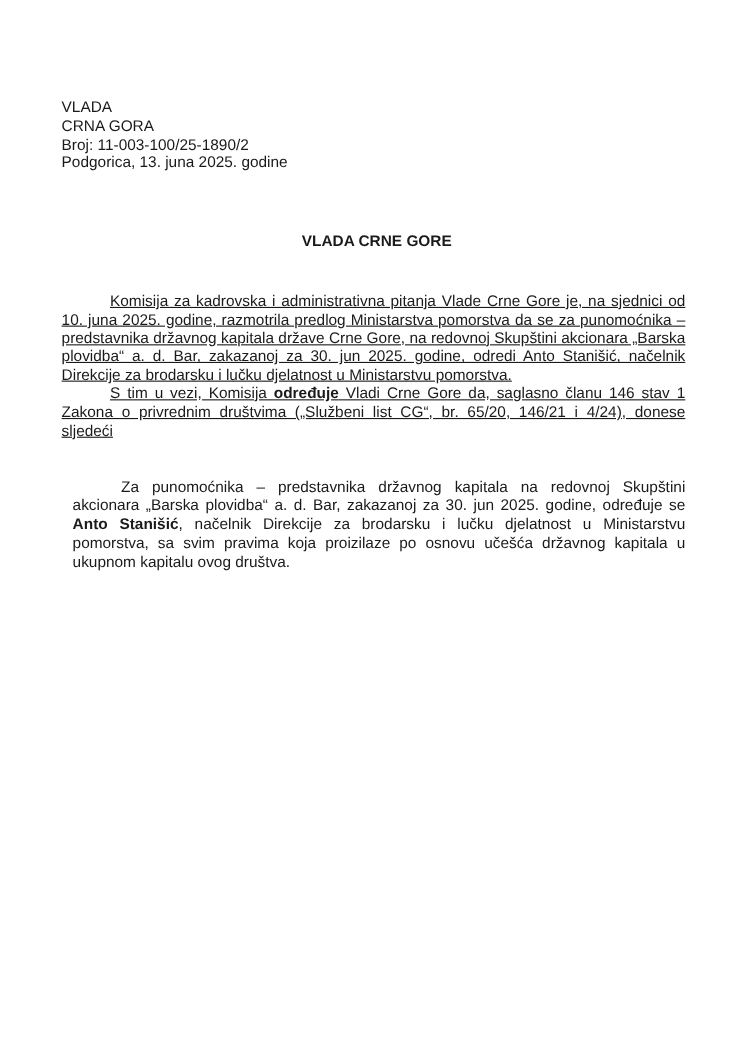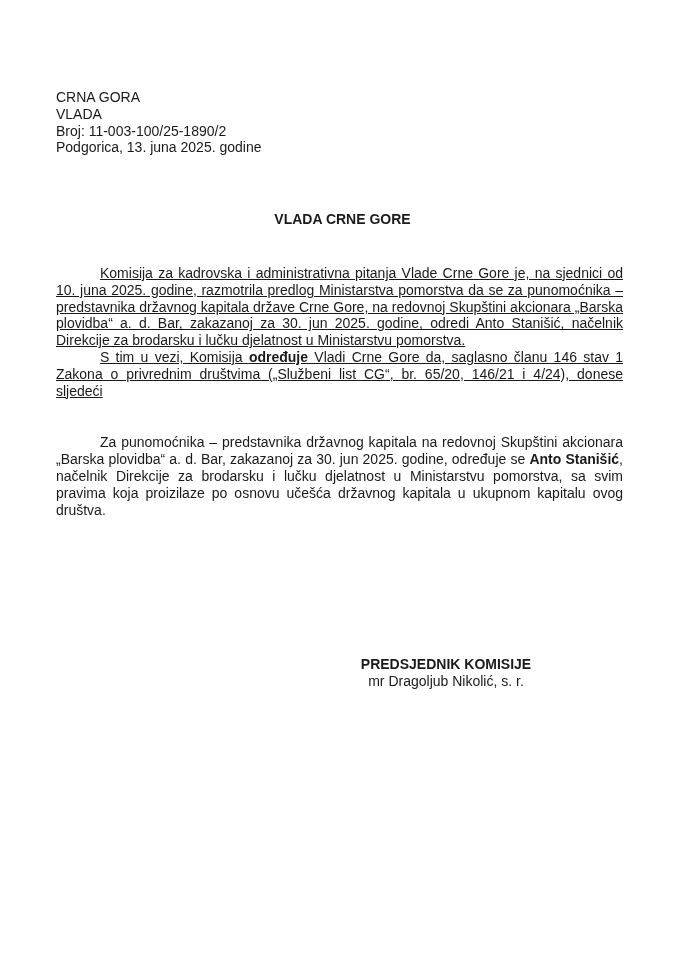--- a/index.html
+++ b/index.html
@@ -37,48 +37,44 @@
       margin: 0;
     }
     .para-block { margin-top: 37px; text-decoration: underline; }
     .zakljucak {
       text-align: center;
       font-weight: bold;
       letter-spacing: 4.2px;
       margin-top: 42px;
       padding-left: 8px;
     }
-    .decision { margin-top: 35px; }
+    .decision { margin-top: 35px; margin-left: 10px; }
     .signature {
       position: absolute;
       left: 295px;
       top: 567px;
       width: 190px;
       text-align: center;
     }
     .signature .sig-title { font-weight: bold; }
   </style>
 </head>
 <body>
 
 <div class="page">
   <div>
+    <span class="header-line">VLADA</span>
     <span class="header-line">CRNA GORA</span>
-    <span class="header-line">VLADA</span>
     <span class="header-line">Broj: 11-003-100/25-1890/2</span>
     <span class="header-line">Podgorica, 13. juna 2025. godine</span>
   </div>
 
   <div class="title">VLADA CRNE GORE</div>
 
   <div class="para-block">
     <p class="para">Komisija za kadrovska i administrativna pitanja Vlade Crne Gore je, na sjednici od 10. juna 2025. godine, razmotrila predlog Ministarstva pomorstva da se za punomoćnika – predstavnika državnog kapitala države Crne Gore, na redovnoj Skupštini akcionara „Barska plovidba“ a. d. Bar, zakazanoj za 30. jun 2025. godine, odredi Anto Stanišić, načelnik Direkcije za brodarsku i lučku djelatnost u Ministarstvu pomorstva.</p>
     <p class="para"><span>S tim u vezi, Komisija </span><b>određuje</b><span> Vladi Crne Gore da, saglasno članu 146 stav 1 Zakona o privrednim društvima („Službeni list CG“, br. 65/20, 146/21 i 4/24), donese sljedeći</span></p>
   </div>
 
 
   <p class="para decision"><span>Za punomoćnika – predstavnika državnog kapitala na redovnoj Skupštini akcionara „Barska plovidba“ a. d. Bar, zakazanoj za 30. jun 2025. godine, određuje se </span><b>Anto Stanišić</b><span>, načelnik Direkcije za brodarsku i lučku djelatnost u Ministarstvu pomorstva, sa svim pravima koja proizilaze po osnovu učešća državnog kapitala u ukupnom kapitalu ovog društva.</span></p>
 
-  <div class="signature">
-    <div class="sig-title">PREDSJEDNIK KOMISIJE</div>
-    <div>mr Dragoljub Nikolić, s. r.</div>
-  </div>
 </div>
 
 </body></html>

